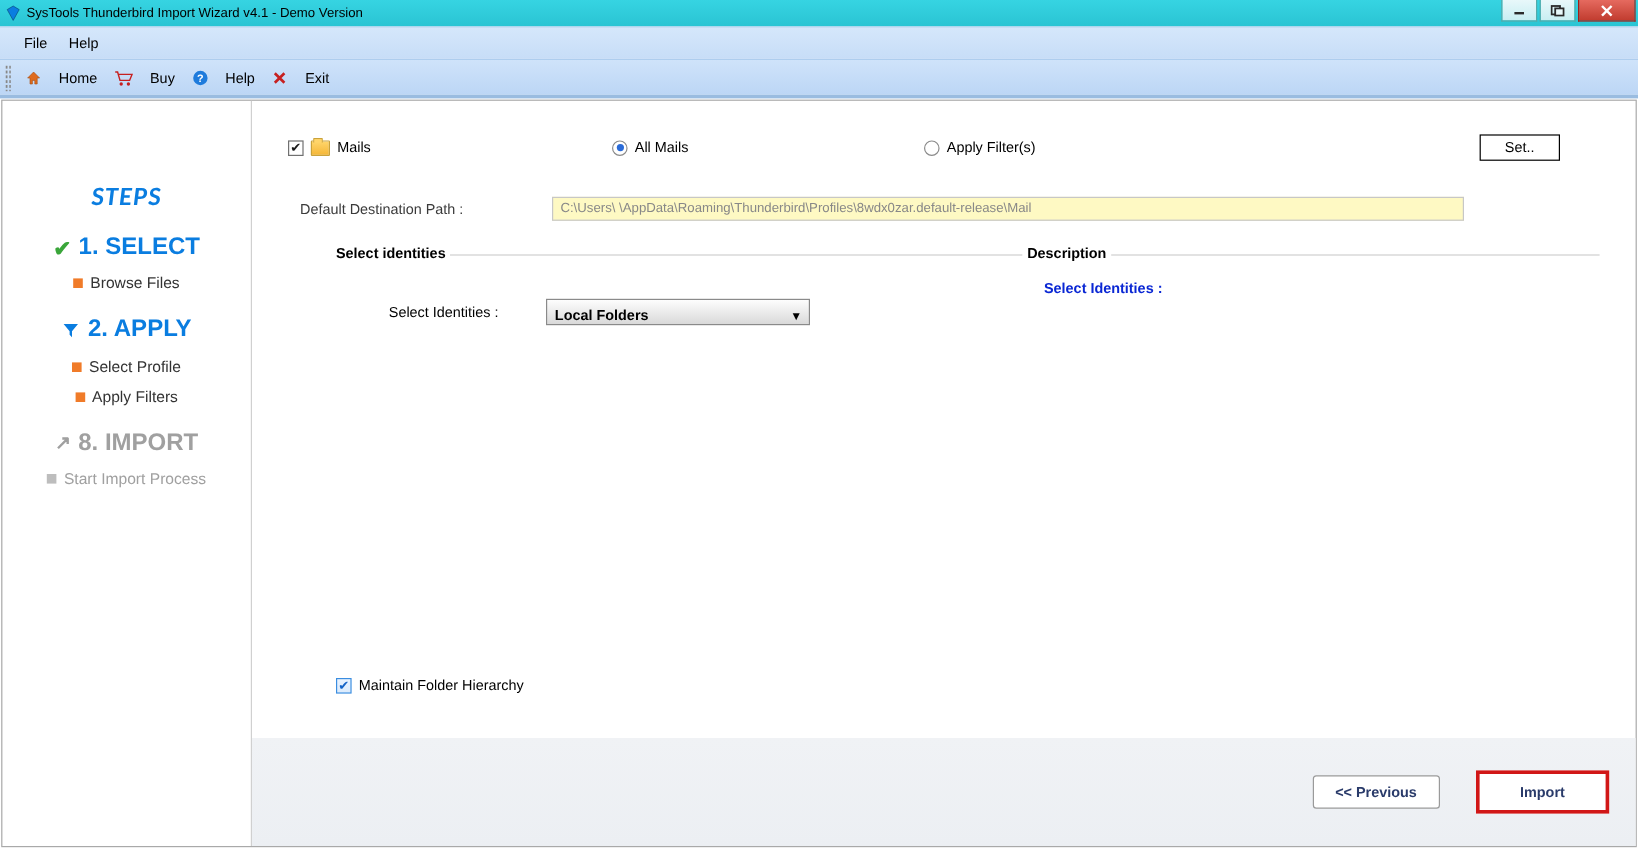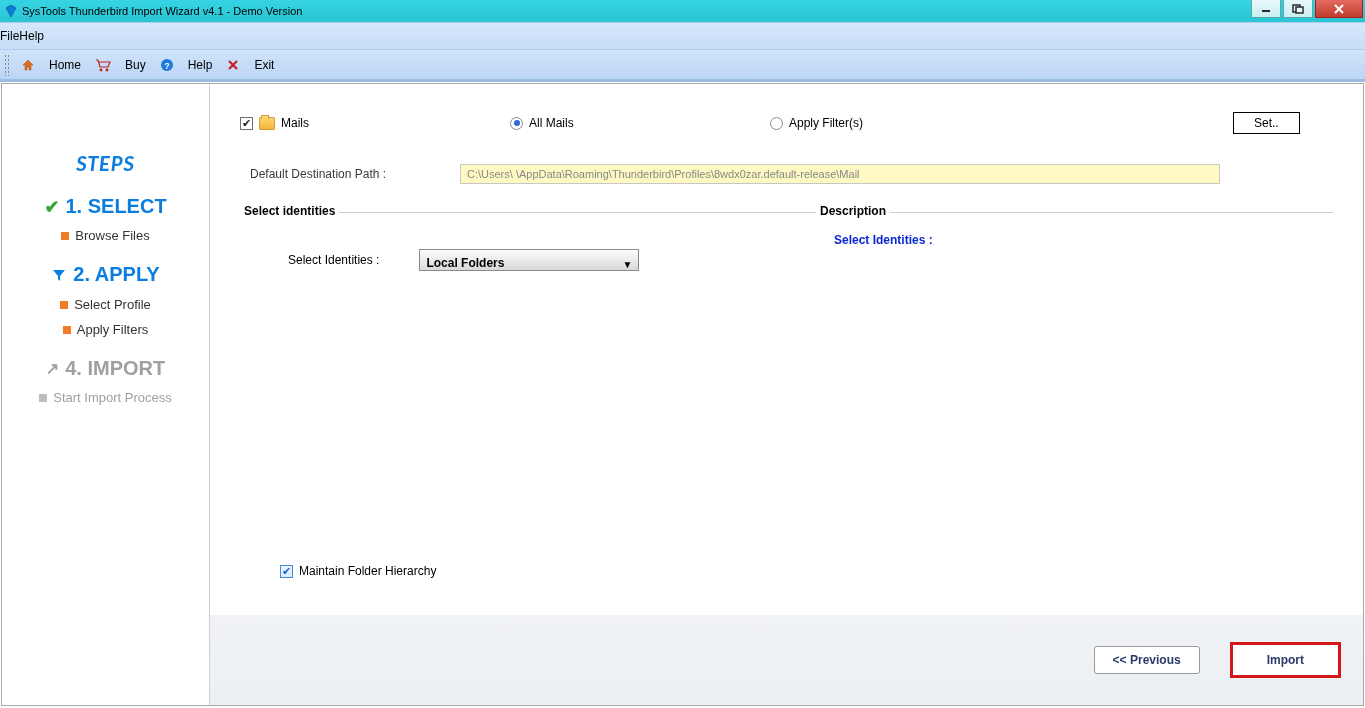--- a/index.html
+++ b/index.html
@@ -25,21 +25,22 @@
 }
 .winbtn.close { width: 48px; background: linear-gradient(#e56a5f,#c13c2f); border-color:#a02018; }
 .winbtn svg { display:block; }
 
 
 .menubar {
   height: 28px;
   background: linear-gradient(#d5e7fb,#c7ddf7);
   display: flex;
   align-items: center;
-  padding-left: 0;
+  padding-left: 20px;
+  gap: 18px;
   font-size: 12px;
   border-top: 1px solid #aecdee;
   border-bottom: 1px solid #aecdee;
 }
 
 
 .toolbar {
   height: 32px;
   background: linear-gradient(#cfe3fa,#bcd6f5);
   border-bottom: 3px solid #9abce0;
@@ -107,21 +108,21 @@
   font-size:12px; padding: 3px 20px; background:#fff; border:1px solid #000; cursor:default;
 }
 .dest-row { display:flex; align-items:center; margin-bottom: 28px; }
 .dest-row .lbl { width: 220px; font-size:12px; color:#3a3a3a; text-align:left; padding-left:10px; }
 .dest-row .field {
   flex:1; height:20px; border:1px solid #c7c7c7; background:#fef9c3;
   padding: 0 6px; font-size:11px; color:#888; display:flex; align-items:center;
   max-width: 760px;
 }
 
-.fieldsets { display:flex; gap:0; }
+.fieldsets { display:flex; gap:0;margin-left:36px; }
 .fieldset {
   border-top:1px solid #cfcfcf;
   padding: 10px 0 0 0;
   position:relative;
 }
 .fieldset .legend {
   position:absolute; top:-9px; left:0; background:#fff; padding:0 4px; font-size:12px; font-weight:700;
 }
 .fs-left { width: 576px; height: 290px; }
 .fs-right { flex:1; height:290px; }
@@ -232,21 +233,21 @@
           </svg>
         <span>2. APPLY</span>
       </div>
       <div class="sub"><span class="sq"></span><span>Select Profile</span></div>
       <div class="sub"><span class="sq"></span><span>Apply Filters</span></div>
     </div>
 
     <div class="step gray">
       <div class="step-head">
         <span class="arrow-icon">↗</span>
-        <span>4. IMPORT</span>
+        <span>8. IMPORT</span>
       </div>
       <div class="sub gray"><span class="sq"></span><span>Start Import Process</span></div>
     </div>
   </div>
 
   <div class="content">
 
     <div class="opt-row">
       <div class="col1">
         <span class="mails-chk">✔</span>

